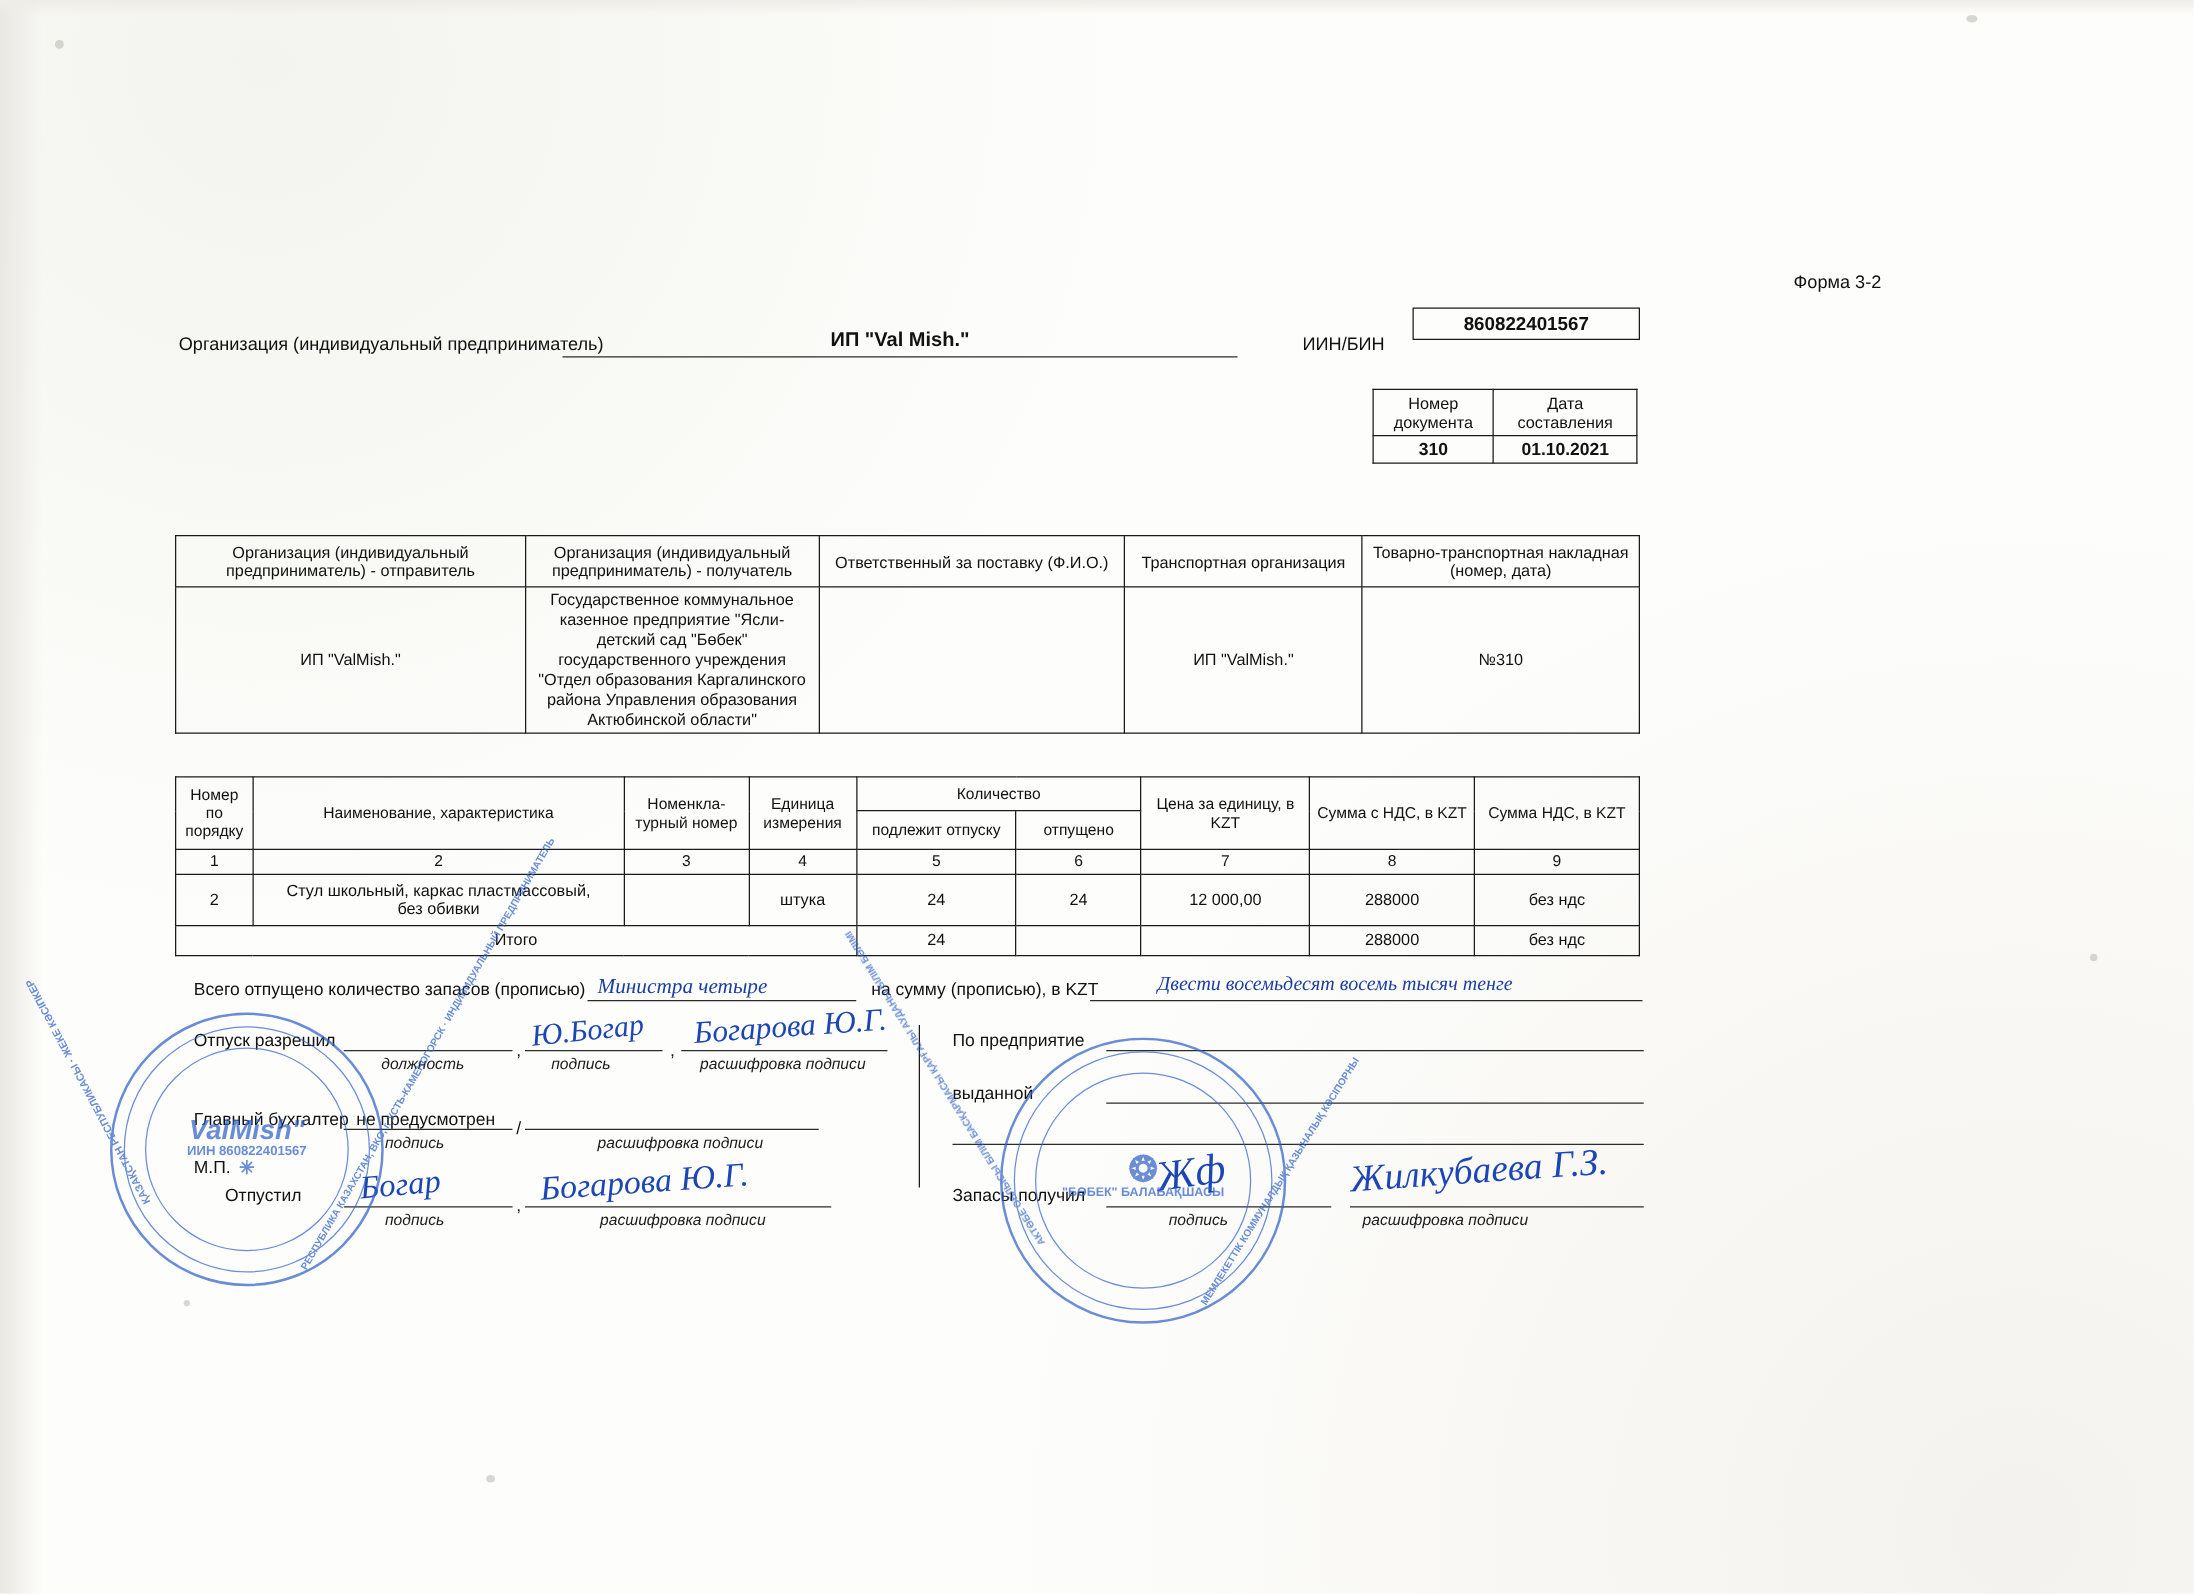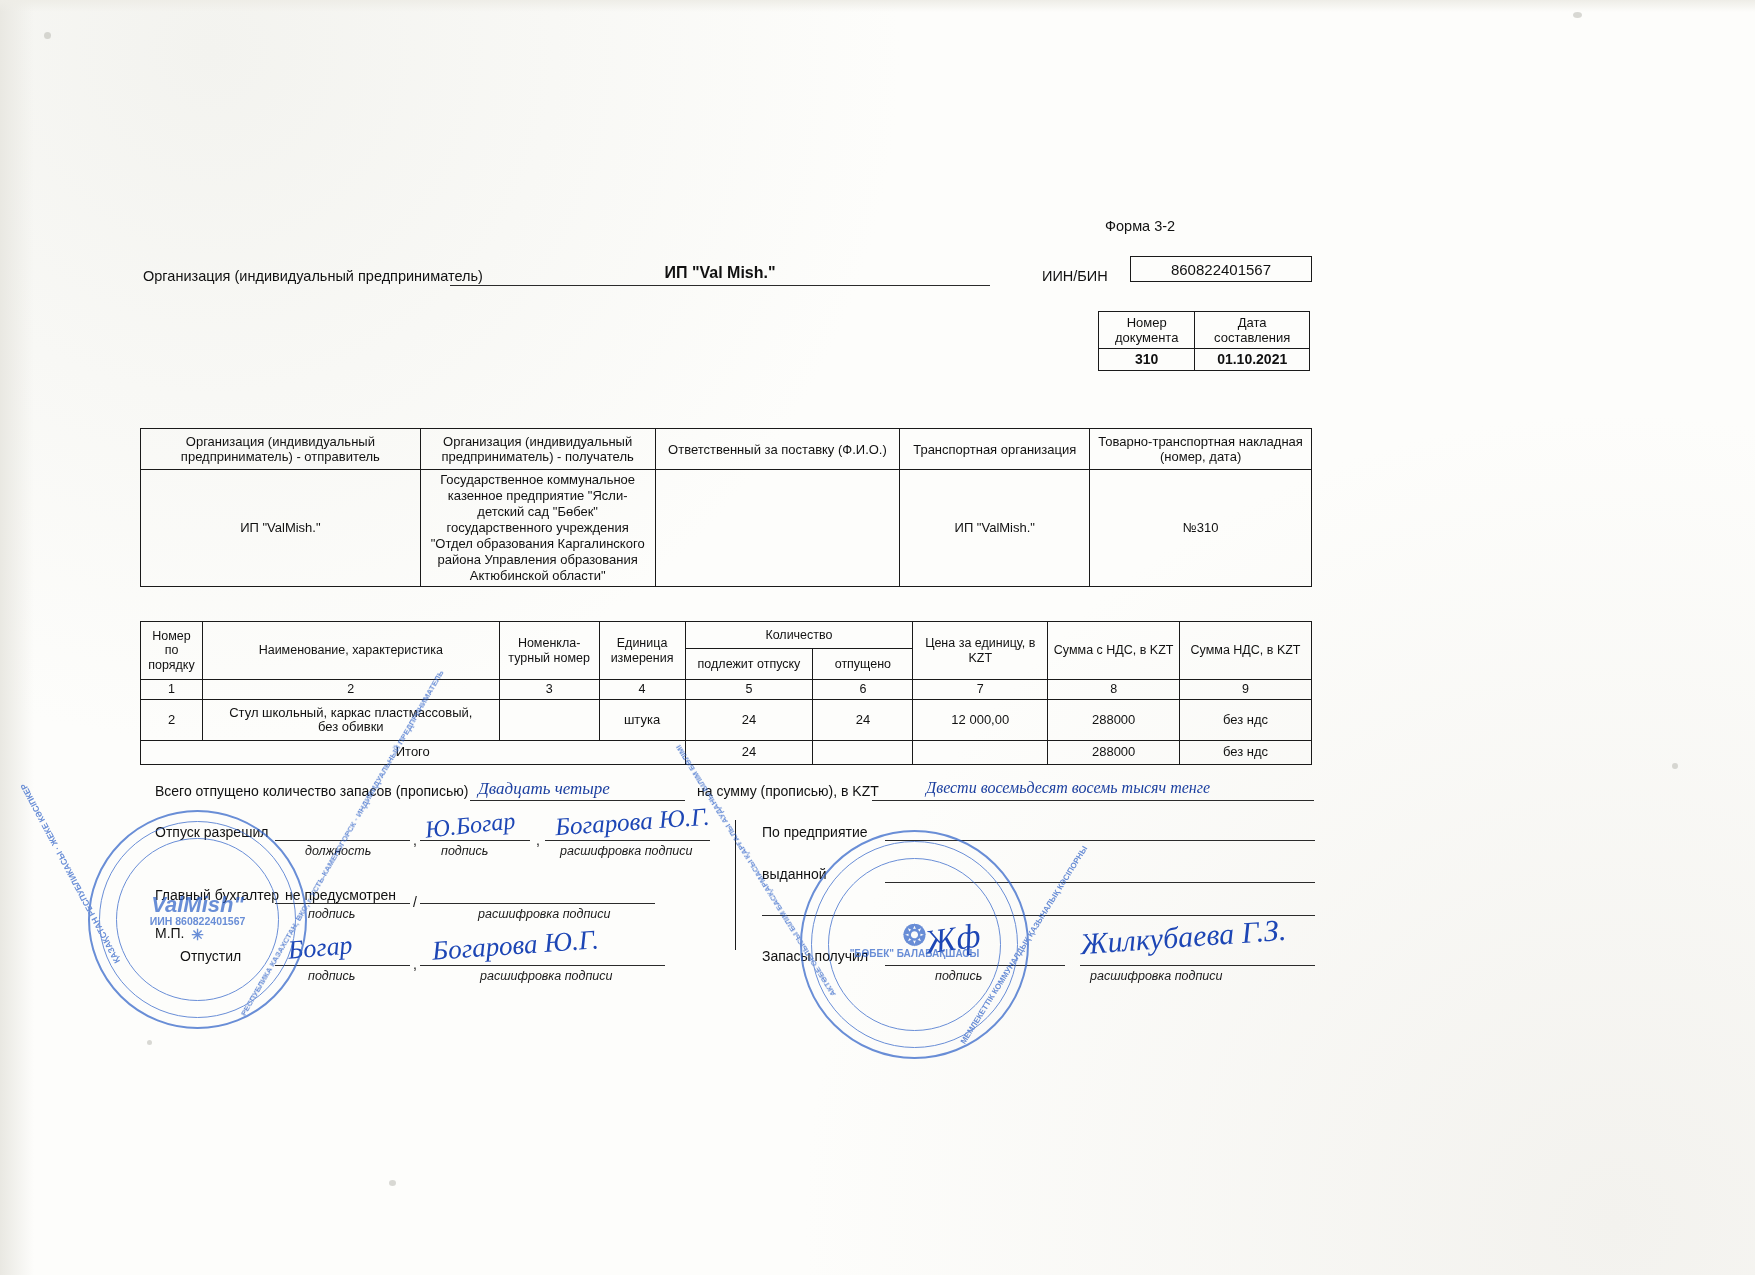--- a/index.html
+++ b/index.html
@@ -27,31 +27,31 @@
 
   .abs{position:absolute;}
 
   
   .appendix{
     left:1105px;top:138px;width:400px;
     font-style:italic;font-size:14.5px;line-height:17px;text-align:right;
     color:#1a1a1a;
   }
   .form-no{
-    left:1105px;top:218px;width:400px;text-align:left;font-size:14.5px;
+    left:1105px;top:218px;width:400px;text-align:right;font-size:14.5px;
   }
 
   
   .org-label{left:143px;top:268px;font-size:14.5px;}
   .org-rule{left:450px;top:285px;width:540px;border-bottom:1px solid #2b2b2b;height:0;}
   .org-value{left:450px;top:264px;width:540px;text-align:center;font-size:16px;font-weight:bold;}
   .iin-label{left:1042px;top:268px;font-size:14.5px;}
   .iin-box{
-    left:1130px;top:256px;width:180px;height:24px;border:1px solid #1a1a1a;
-    display:flex;align-items:center;justify-content:center;font-size:15px;font-weight:normal;
+    left:1130px;top:246px;width:180px;height:24px;border:1px solid #1a1a1a;
+    display:flex;align-items:center;justify-content:center;font-size:15px;font-weight:bold;
   }
 
   
   .numdate{
     left:1098px;top:311px;width:212px;border:1px solid #1a1a1a;border-collapse:collapse;
     font-size:13px;
   }
   .numdate td{border:1px solid #1a1a1a;text-align:center;padding:1px 2px;line-height:15px;}
   .numdate .h{height:34px;vertical-align:middle;}
   .numdate .v{height:19px;font-weight:bold;font-size:14px;}
@@ -257,21 +257,21 @@
       <td></td>
       <td></td>
       <td class="r">288000</td>
       <td class="r">без ндс</td>
     </tr>
   </tbody>
     </table>
 
   <div class="abs small" style="left:155px;top:783px;">Всего отпущено количество запасов (прописью)</div>
   <div class="abs rule" style="left:470px;top:800px;width:215px;"></div>
-  <div class="abs hand" style="left:478px;top:779px;font-size:17px;">Двадцать четыре</div>
+  <div class="abs hand" style="left:478px;top:779px;font-size:17px;">Министра четыре</div>
 
   <div class="abs small" style="left:697px;top:783px;">на сумму (прописью), в KZT</div>
   <div class="abs rule" style="left:872px;top:800px;width:442px;"></div>
   <div class="abs hand" style="left:878px;top:779px;font-size:16px;margin-left:48px;">Двести восемьдесят восемь тысяч тенге</div>
 
   <div class="abs small" style="left:155px;top:824px;">Отпуск разрешил</div>
   <div class="abs rule" style="left:275px;top:840px;width:135px;"></div>
   <div class="abs rule" style="left:420px;top:840px;width:110px;"></div>
   <div class="abs rule" style="left:545px;top:840px;width:165px;"></div>
   <div class="abs" style="left:413px;top:832px;font-size:14px;">,</div>

